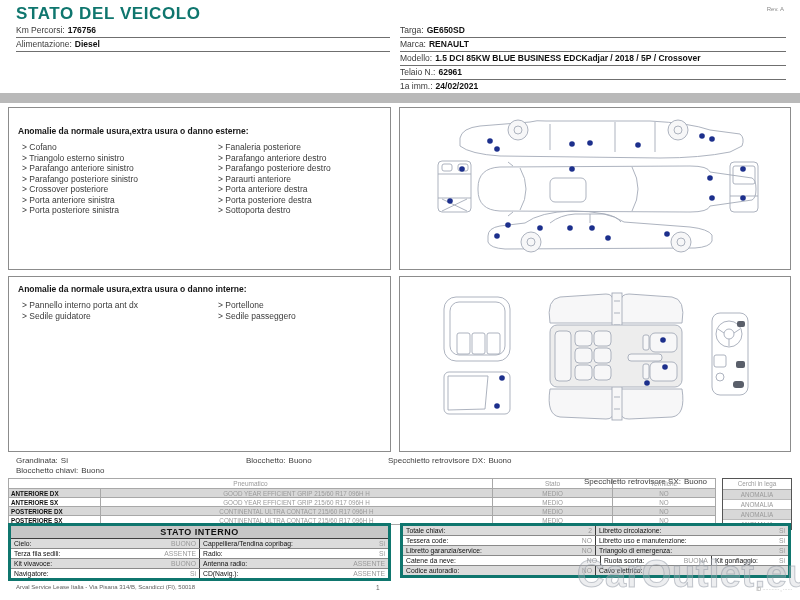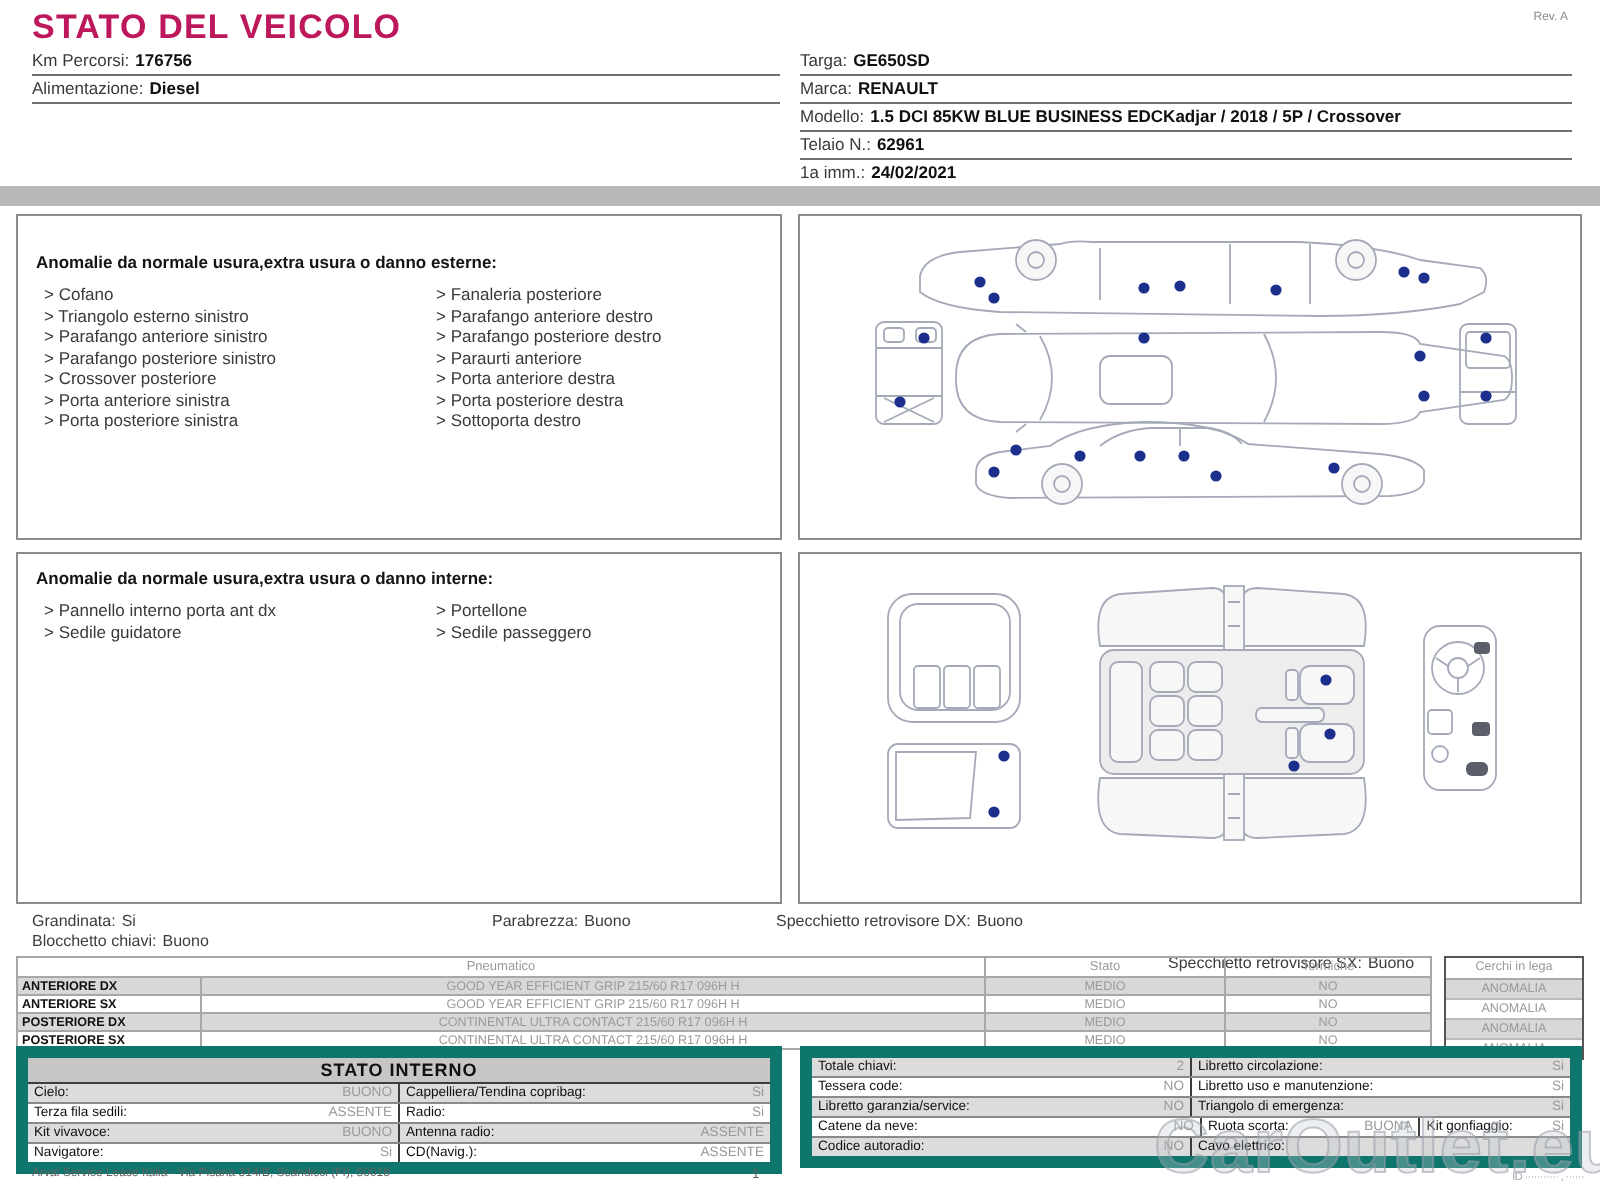--- a/index.html
+++ b/index.html
@@ -1,21 +1,21 @@
 <!DOCTYPE html>
 <html><head>
 <meta charset="utf-8">
 <style>
   html,body{margin:0;padding:0;background:#ffffff;}
   .page{position:relative;width:800px;height:600px;background:#fff;overflow:hidden;
         font-family:"Liberation Sans", sans-serif;color:#222;}
 
   
   .title{position:absolute;left:16px;top:4px;font-size:17px;font-weight:bold;
-         color:#be185d;letter-spacing:.6px;}
+         color:#0f766e;letter-spacing:.6px;}
   .rev{position:absolute;right:16px;top:6px;font-size:6px;color:#8a8a8a;}
   .info-col{position:absolute;top:24px;}
   #info-left{left:16px;width:374px;}
   #info-right{left:400px;width:386px;}
   .info-row{border-bottom:1px solid #6f6f6f;padding:1px 0;font-size:8.5px;
             line-height:11px;color:#3a3a3a;}
   .info-row .v{font-weight:bold;color:#101010;margin-left:3px;}
 
   .band{position:absolute;left:0;top:93px;width:800px;height:10px;background:#b9b9b9;}
 
@@ -55,21 +55,21 @@
   .cerchi{position:absolute;left:722px;top:478px;width:70px;border:1px solid #555;
           box-sizing:border-box;background:#fff;}
   .cerchi .c-head{font-size:6.3px;color:#9a9a9a;text-align:center;height:10px;line-height:10px;
           border-bottom:1px solid #a8a8a8;white-space:nowrap;overflow:hidden;}
   .cerchi .c-row{font-size:6.3px;color:#9a9a9a;text-align:center;height:9px;line-height:9px;
           border-bottom:1px solid #bbb;}
   .cerchi .c-row:last-child{border-bottom:none;}
   .cerchi .c-row.g{background:#d8d8d8;}
 
   
-  .btable{position:absolute;top:523px;border:6px solid #0f766e;box-sizing:border-box;background:#fff;}
+  .btable{position:absolute;top:523px;border:3px solid #0f766e;box-sizing:border-box;background:#fff;}
   #stato-interno{left:8px;width:383px;}
   #documenti{left:400px;width:391px;}
   .bt-head{background:#c6c6c6;border-bottom:1px solid #3c3c3c;font-weight:bold;
            text-align:center;font-size:9px;height:12px;line-height:12px;letter-spacing:.5px;color:#101010;}
   .bt-row{display:flex;height:9px;border-bottom:1px solid #8a8a8a;}
   .bt-row:last-child{border-bottom:none;}
   .bt-row.g{background:#dcdcdc;}
   .bt-cell{flex:1;display:flex;justify-content:space-between;align-items:center;
            padding:0 3px;border-left:1px solid #3c3c3c;overflow:hidden;white-space:nowrap;}
   .bt-cell:first-child{border-left:none;}
@@ -249,21 +249,21 @@
       <circle class="ln" cx="320" cy="100" r="4"></circle>
     <circle cx="102" cy="101" r="2.8" fill="#1c2f8c"></circle>
         <circle cx="97" cy="129" r="2.8" fill="#1c2f8c"></circle>
         <circle cx="263" cy="63" r="2.8" fill="#1c2f8c"></circle>
         <circle cx="265" cy="90" r="2.8" fill="#1c2f8c"></circle>
         <circle cx="247" cy="106" r="2.8" fill="#1c2f8c"></circle>
       </svg>
   </div>
 
   <span class="sum" style="left:16px;top:456px;"><span>Grandinata:</span><span class="v">Si</span></span>
-  <span class="sum" style="left:246px;top:456px;"><span>Parabrezza:</span><span class="v">Buono</span></span>
+  <span class="sum" style="left:246px;top:456px;"><span>Blocchetto:</span><span class="v">Buono</span></span>
   <span class="sum" style="left:388px;top:456px;"><span>Specchietto retrovisore DX:</span><span class="v">Buono</span></span>
   <span class="sum" style="left:584px;top:477px;"><span>Specchietto retrovisore SX:</span><span class="v">Buono</span></span>
   <span class="sum" style="left:16px;top:466px;"><span>Blocchetto chiavi:</span><span class="v">Buono</span></span>
 
   <table class="tyres">
     <colgroup>
         <col style="width:92px">
         <col style="width:392px">
         <col style="width:120px">
         <col style="width:103px">

